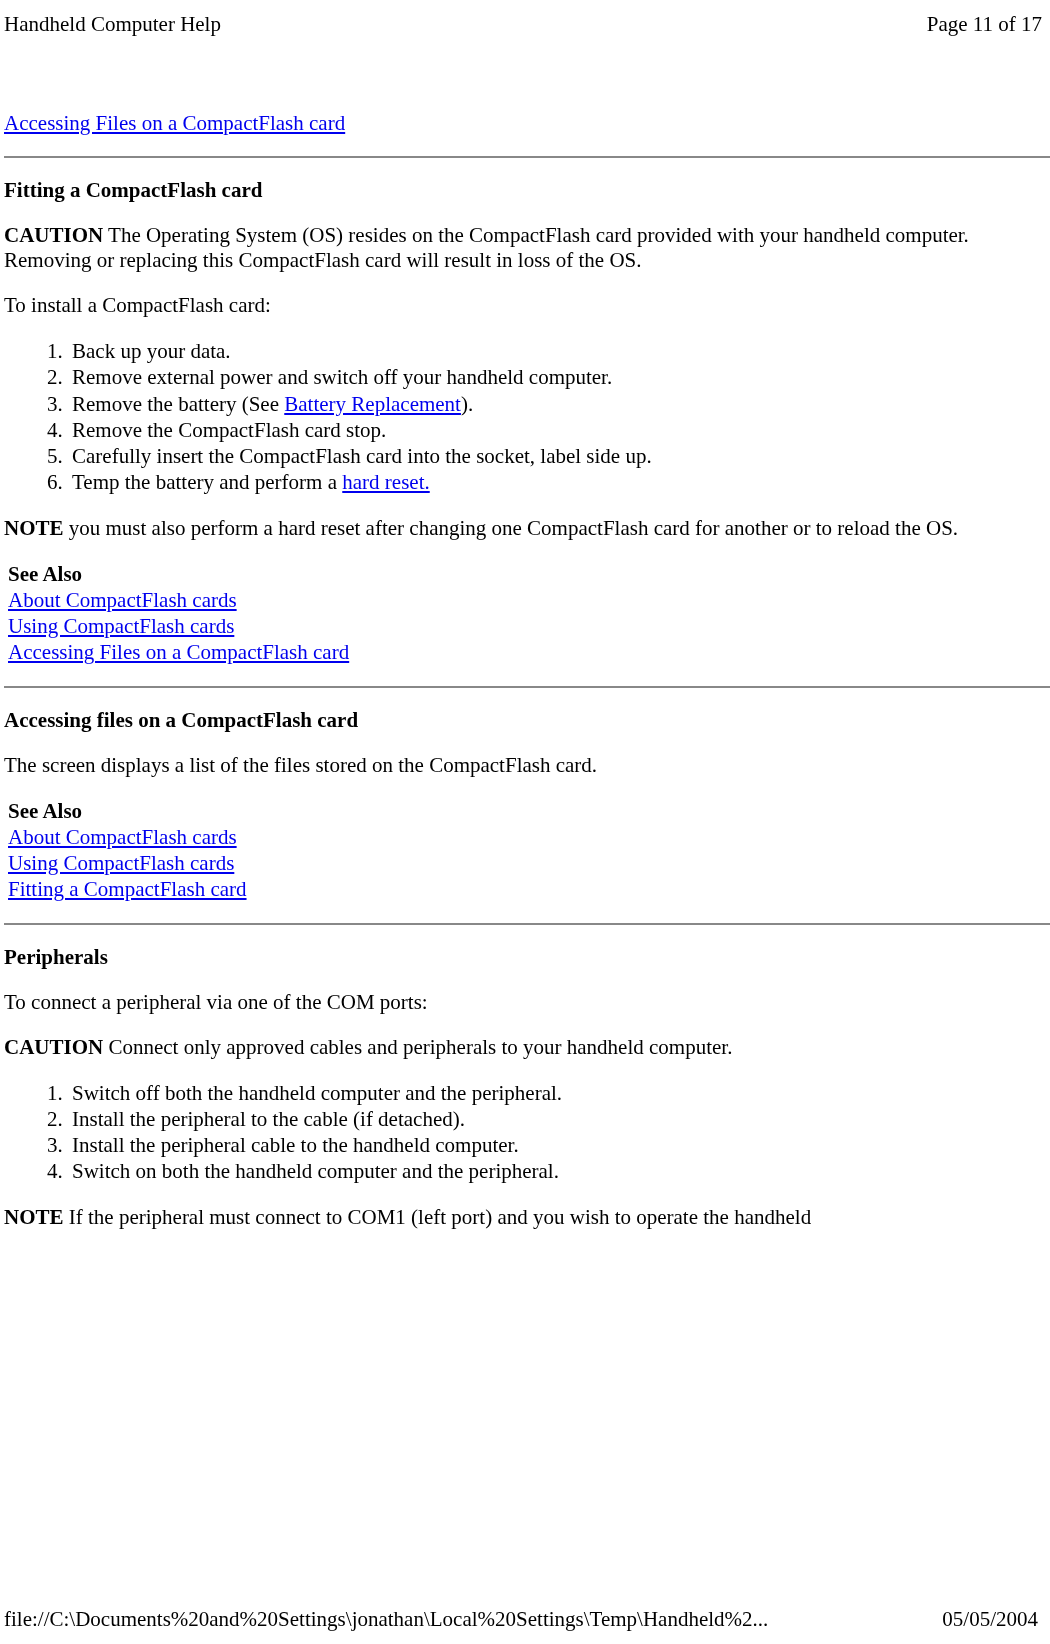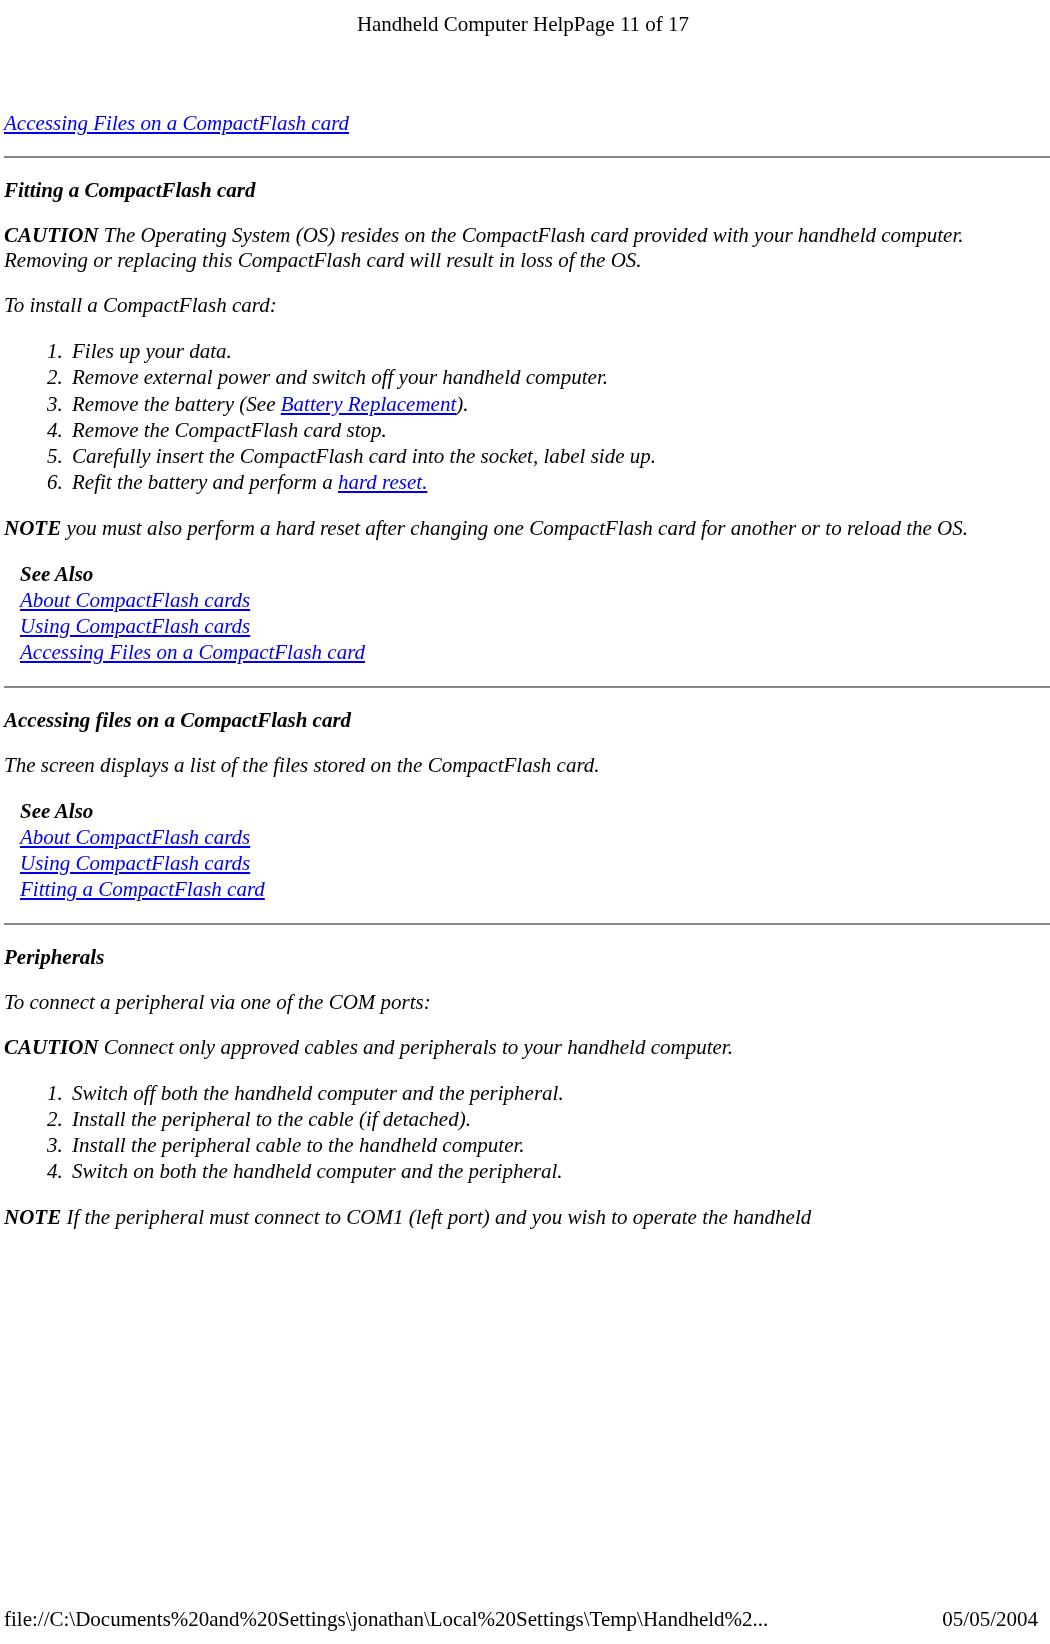--- a/index.html
+++ b/index.html
@@ -6,26 +6,25 @@
       font-family: "Times New Roman", Times, serif;
       font-size: 21px;
       margin: 0;
       padding: 0;
       background: #fff;
       color: #000;
       width: 1050px;
     }
     .header {
       display: flex;
-      justify-content: center;
+      justify-content: space-between;
       padding: 12px 8px 0 4px;
     }
     .content {
       padding: 0 0 0 4px;
-      font-style: italic;
     }
     a {
       color: #0000EE;
       text-decoration: underline;
     }
     hr {
       border: none;
       border-top: 2px solid #888;
       margin: 18px 0;
     }
@@ -41,21 +40,21 @@
     }
     ol li {
       padding-left: 4px;
       line-height: 1.25;
     }
     .see-also-block p {
       margin: 0;
       line-height: 1.25;
     }
     .see-also-block {
-      margin: 20px 16px;
+      margin: 20px 4px;
     }
     .footer {
       display: flex;
       justify-content: space-between;
       padding: 0 8px 12px 4px;
       position: absolute;
       bottom: 0;
       width: 1034px;
     }
     .page-container {
@@ -82,26 +81,26 @@
 
     <hr>
 
     <p class="bold">Fitting a CompactFlash card</p>
 
     <p><span class="bold">CAUTION</span><span>  The Operating System (OS) resides on the CompactFlash card provided with your handheld computer. Removing or replacing this CompactFlash card will result in loss of the OS.</span></p>
 
     <p>To install a CompactFlash card:</p>
 
     <ol>
-      <li>Files up your data.</li>
+      <li>Back up your data.</li>
       <li>Remove external power and switch off your handheld computer.</li>
       <li><span>Remove the battery (See </span><a href="#">Battery Replacement</a><span>).</span></li>
       <li>Remove the CompactFlash card stop.</li>
       <li>Carefully insert the CompactFlash card into the socket, label side up.</li>
-      <li><span>Refit the battery and perform a </span><a href="#">hard reset.</a></li>
+      <li><span>Temp the battery and perform a </span><a href="#">hard reset.</a></li>
     </ol>
 
     <p><span class="bold">NOTE</span><span> you must also perform a hard reset after changing one CompactFlash card for another or to reload the OS.</span></p>
 
     <div class="see-also-block">
       <p class="bold">See Also</p>
       <p><a href="#">About CompactFlash cards</a></p>
       <p><a href="#">Using CompactFlash cards</a></p>
       <p><a href="#">Accessing Files on a CompactFlash card</a></p>
     </div>

